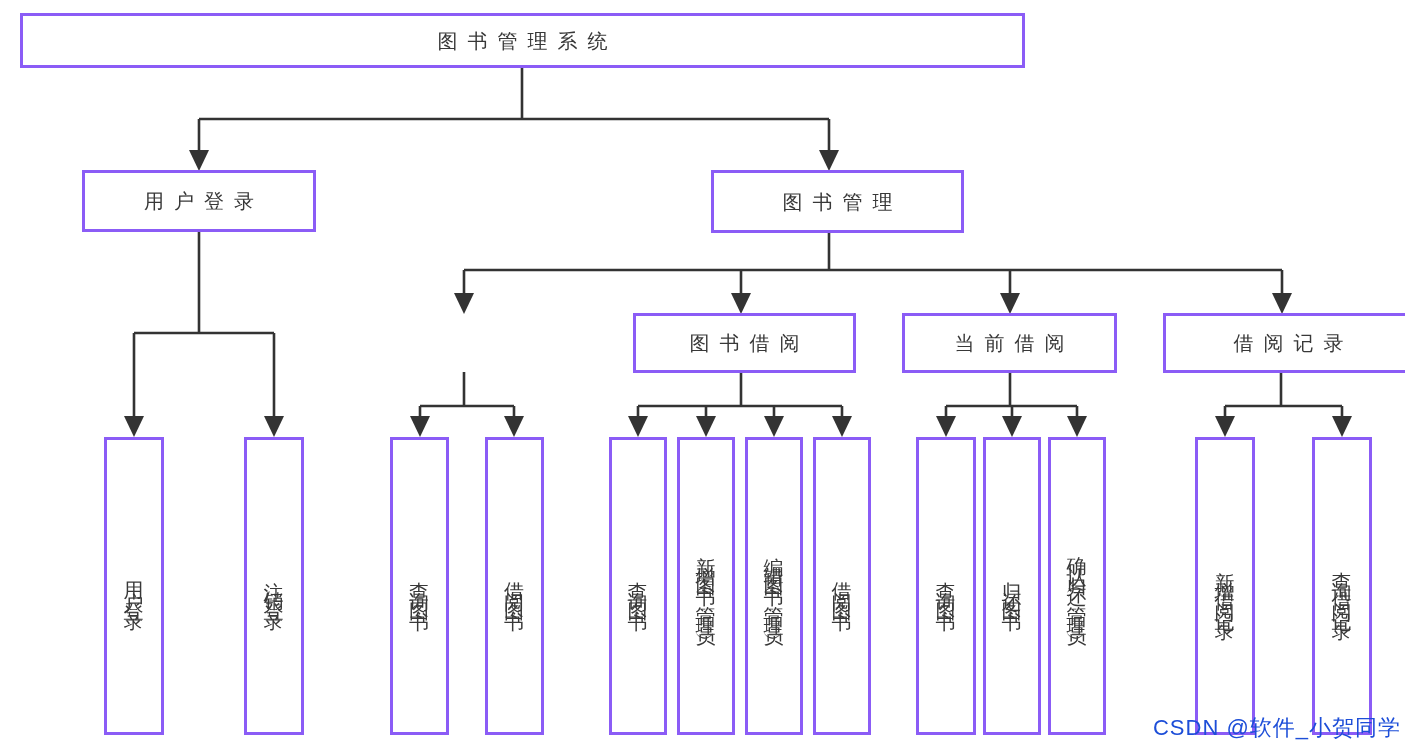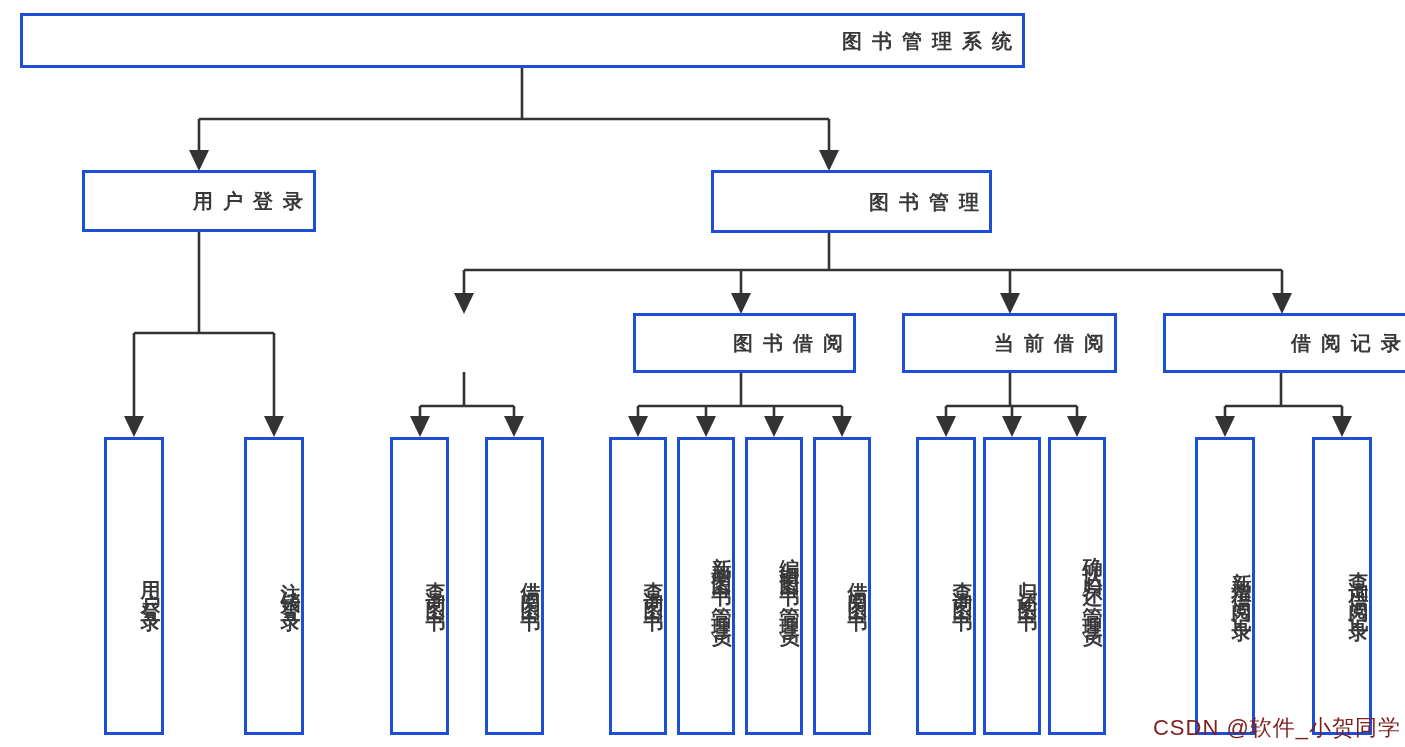--- a/index.html
+++ b/index.html
@@ -12,27 +12,26 @@
     overflow: hidden;
   }
   .connector-layer {
     position: absolute;
     left: 0; top: 0;
     width: 1405px; height: 747px;
   }
   .box {
     position: absolute;
     box-sizing: border-box;
-    border: 3px solid #1d4ed8;
+    border: 3px solid #8b5cf6;
     background: #ffffff;
     display: flex;
     align-items: center;
-    justify-content: flex-end;
+    justify-content: center;
     color: #383838;
-    font-weight: bold;
   }
   .hbox .lbl {
     font-size: 20px;
     letter-spacing: 10px;
     text-indent: 10px;
     white-space: nowrap;
     line-height: 1;
   }
   .vbox .lbl {
     writing-mode: vertical-rl;
@@ -40,21 +39,21 @@
     font-size: 20px;
     letter-spacing: 10px;
     line-height: 1;
     white-space: nowrap;
   }
   .watermark {
     position: absolute;
     right: 4px;
     bottom: 4px;
     font-size: 22px;
-    color: #7f1d1d;
+    color: #1d4ed8;
     letter-spacing: 1px;
     z-index: 5;
     white-space: nowrap;
     text-align: center;
   }
 </style>
 </head>
 <body>
 
 <div class="canvas">
@@ -92,21 +91,21 @@
     </g>
   </svg>
 
   <div class="box hbox" style="left:20px;top:13px;width:1005px;height:55px">
     <span class="lbl">图书管理系统</span>
   </div>
 
   <div class="box hbox" style="left:82px;top:170px;width:234px;height:62px">
     <span class="lbl">用户登录</span>
   </div>
-  <div class="box hbox" style="left:711px;top:170px;width:281px;height:63px">
+  <div class="box hbox" style="left:711px;top:170px;width:253px;height:63px">
     <span class="lbl">图书管理</span>
   </div>
 
   <div class="box hbox" style="left:633px;top:313px;width:223px;height:60px">
     <span class="lbl">图书借阅</span>
   </div>
   <div class="box hbox" style="left:902px;top:313px;width:215px;height:60px">
     <span class="lbl">当前借阅</span>
   </div>
   <div class="box hbox" style="left:1163px;top:313px;width:251px;height:60px">

